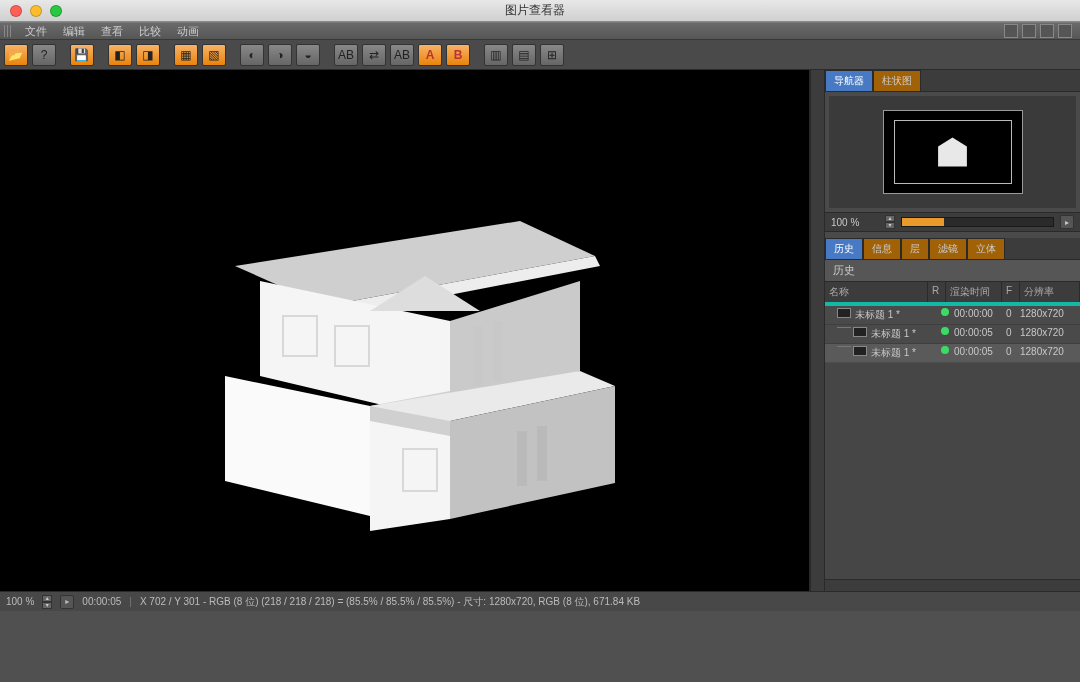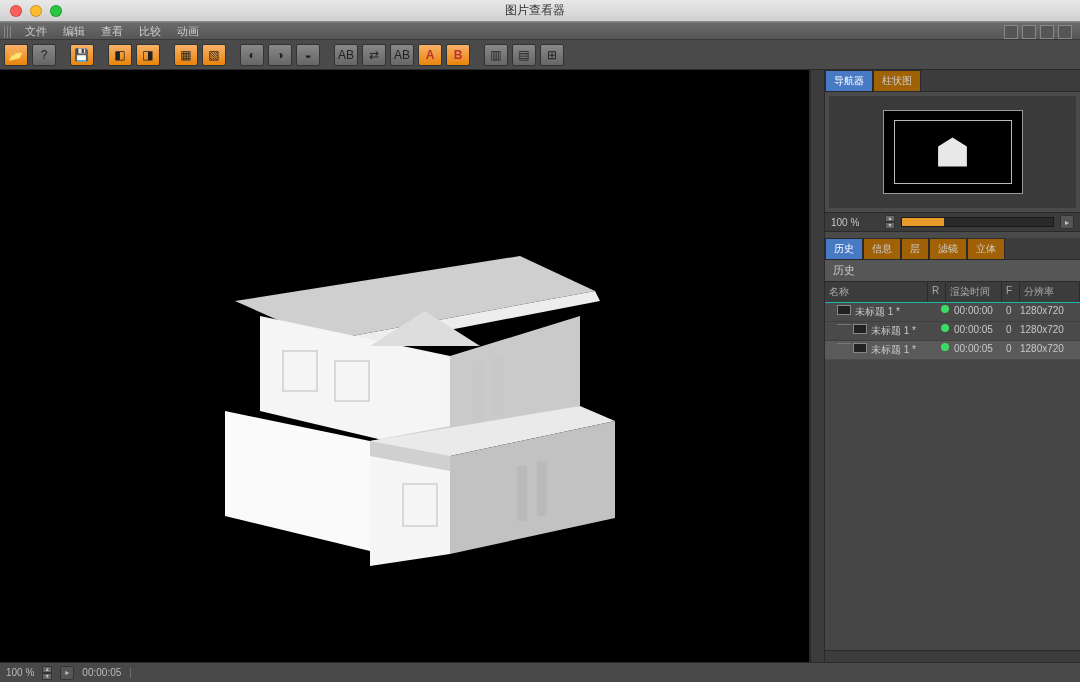--- a/index.html
+++ b/index.html
@@ -2,31 +2,31 @@
 <html><head>
 <meta charset="utf-8">
 <style>
 * { margin:0; padding:0; box-sizing:border-box; font-family:"Helvetica Neue",Arial,sans-serif; }
 body { width:1080px; height:682px; background:#505050; overflow:hidden; font-size:11px; color:#c8c8c8; }
 .titlebar { height:22px; background:linear-gradient(#e8e8e8,#d0d0d0); border-bottom:1px solid #8a8a8a; display:flex; align-items:center; position:relative; }
 .traffic { display:flex; gap:8px; padding-left:10px; }
 .tl { width:12px; height:12px; border-radius:50%; border:1px solid rgba(0,0,0,.2); }
 .tl.r{background:#ff5f57}.tl.y{background:#febc2e}.tl.g{background:#28c840}
 .titlebar .title { position:absolute; left:0; right:10px; text-align:center; color:#333; font-size:12px; }
-.menubar { height:18px; background:linear-gradient(#6a6a6a,#565656); border-top:1px solid #7a7a7a; border-bottom:1px solid #383838; display:flex; align-items:flex-end; padding:0 4px; color:#ccc; font-size:11px; justify-content:space-between; }
+.menubar { height:18px; background:linear-gradient(#6a6a6a,#565656); border-top:1px solid #7a7a7a; border-bottom:1px solid #383838; display:flex; align-items:center; padding:0 4px; color:#ccc; font-size:11px; justify-content:space-between; }
 .menubar .left { display:flex; align-items:center; gap:2px; }
 .grip { width:8px; height:12px; background:repeating-linear-gradient(90deg,#888 0 1px,transparent 1px 3px); margin-right:4px; }
 .menubar .item { padding:0 7px; cursor:default; }
 .menubar .right { display:flex; gap:4px; padding-right:4px; }
 .ricon { width:14px; height:14px; border:1px solid #888; background:#555; }
 .toolbar { height:30px; background:#4a4a4a; border-bottom:1px solid #2a2a2a; display:flex; align-items:center; padding:0 4px; gap:4px; }
 .tbtn { width:24px; height:22px; background:linear-gradient(#f8b268,#e8840a); border:1px solid #333; border-radius:2px; display:flex; align-items:center; justify-content:center; font-size:12px; color:#222; }
 .tbtn.g { background:linear-gradient(#888,#666); }
 .tsep { width:6px; }
-.main { display:flex; height:592px; }
+.main { display:flex; height:521px; }
 .viewport { flex:1; background:#000; position:relative; border-right:1px solid #2a2a2a; overflow:hidden; display:flex; align-items:center; justify-content:center; }
 .house { position:relative; width:560px; height:420px; }
 .house svg { width:100%; height:100%; }
 .vscroll { width:14px; background:#3c3c3c; border-left:1px solid #2a2a2a; }
 .sidebar { width:256px; background:#4a4a4a; display:flex; flex-direction:column; border-left:1px solid #2a2a2a; }
 .tabs { display:flex; background:#3c3c3c; border-bottom:1px solid #2a2a2a; }
 .tab { padding:3px 8px; background:#a16207; border:1px solid #2a2a2a; border-bottom:none; color:#ccc; font-size:10px; cursor:default; }
 .tab.active { background:#4779c4; color:#fff; }
 .navprev { height:112px; background:#3a3a3a; display:flex; align-items:center; justify-content:center; margin:4px; }
 .navframe { width:140px; height:84px; background:#000; border:1px solid #999; position:relative; display:flex; align-items:center; justify-content:center; }
@@ -34,21 +34,21 @@
 .minihouse { width:48px; height:36px; background:#e8e8e8; clip-path:polygon(20% 35%,50% 10%,80% 35%,80% 90%,20% 90%); }
 .zoomrow { display:flex; align-items:center; padding:2px 6px; gap:6px; background:#3c3c3c; border-top:1px solid #2a2a2a; border-bottom:1px solid #2a2a2a; }
 .zoomrow .pct { width:48px; font-size:10px; }
 .spinner { display:flex; flex-direction:column; }
 .spinbtn { width:10px; height:7px; background:#666; border:1px solid #333; font-size:6px; text-align:center; line-height:5px; color:#ccc; }
 .slider { flex:1; height:10px; background:#2a2a2a; position:relative; border:1px solid #1a1a1a; }
 .slider .fill { position:absolute; left:0; top:0; bottom:0; width:28%; background:#e89a2a; }
 .sbtn { width:14px; height:14px; background:#555; border:1px solid #333; border-radius:2px; display:flex; align-items:center; justify-content:center; font-size:8px; }
 .histabs { display:flex; background:#3c3c3c; border-bottom:1px solid #2a2a2a; margin-top:6px; }
 .section-hdr { padding:3px 8px; background:#565656; border-bottom:1px solid #2a2a2a; font-size:11px; }
-.histhdr { display:flex; background:#3c3c3c; border-bottom:1px solid #14b8a6; font-size:10px; color:#aaa; }
+.histhdr { display:flex; background:#3c3c3c; border-bottom:4px solid #14b8a6; font-size:10px; color:#aaa; }
 .histhdr div { padding:3px 4px; border-right:1px solid #2a2a2a; }
 .hc-name{flex:1}.hc-r{width:18px}.hc-rt{width:56px}.hc-f{width:18px}.hc-res{width:60px}
 .histrow { display:flex; align-items:flex-start; font-size:10px; padding:2px 0 2px 12px; border-bottom:1px solid rgba(0,0,0,.15); }
 .histrow.sel { background:#5a5a5a; }
 .histrow .connector { width:14px; height:1px; background:#777; margin-right:2px; }
 .histrow .thumb { width:14px; height:10px; background:#222; border:1px solid #888; margin-right:4px; }
 .histrow .nm { flex:1; }
 .histrow .dot { width:8px; height:8px; border-radius:50%; background:#3cdc64; margin:0 5px; }
 .histrow .rt{width:52px}.histrow .f{width:14px}.histrow .res{width:60px}
 .sidefill { flex:1; background:#464646; }
@@ -215,13 +215,14 @@
 
 <div class="statusbar">
   <span>100 %</span>
   <div class="spinner2">
     <div class="spinbtn">▴</div>
     <div class="spinbtn">▾</div>
   </div>
   <div class="play">▸</div>
   <span>00:00:05</span>
   <span class="sep">|</span>
+  <span>X 702 / Y 301 - RGB (8 位) (218 / 218 / 218) = (85.5% / 85.5% / 85.5%) - 尺寸: 1280x720, RGB (8 位), 671.84 KB</span>
 </div>
 
 </body></html>

